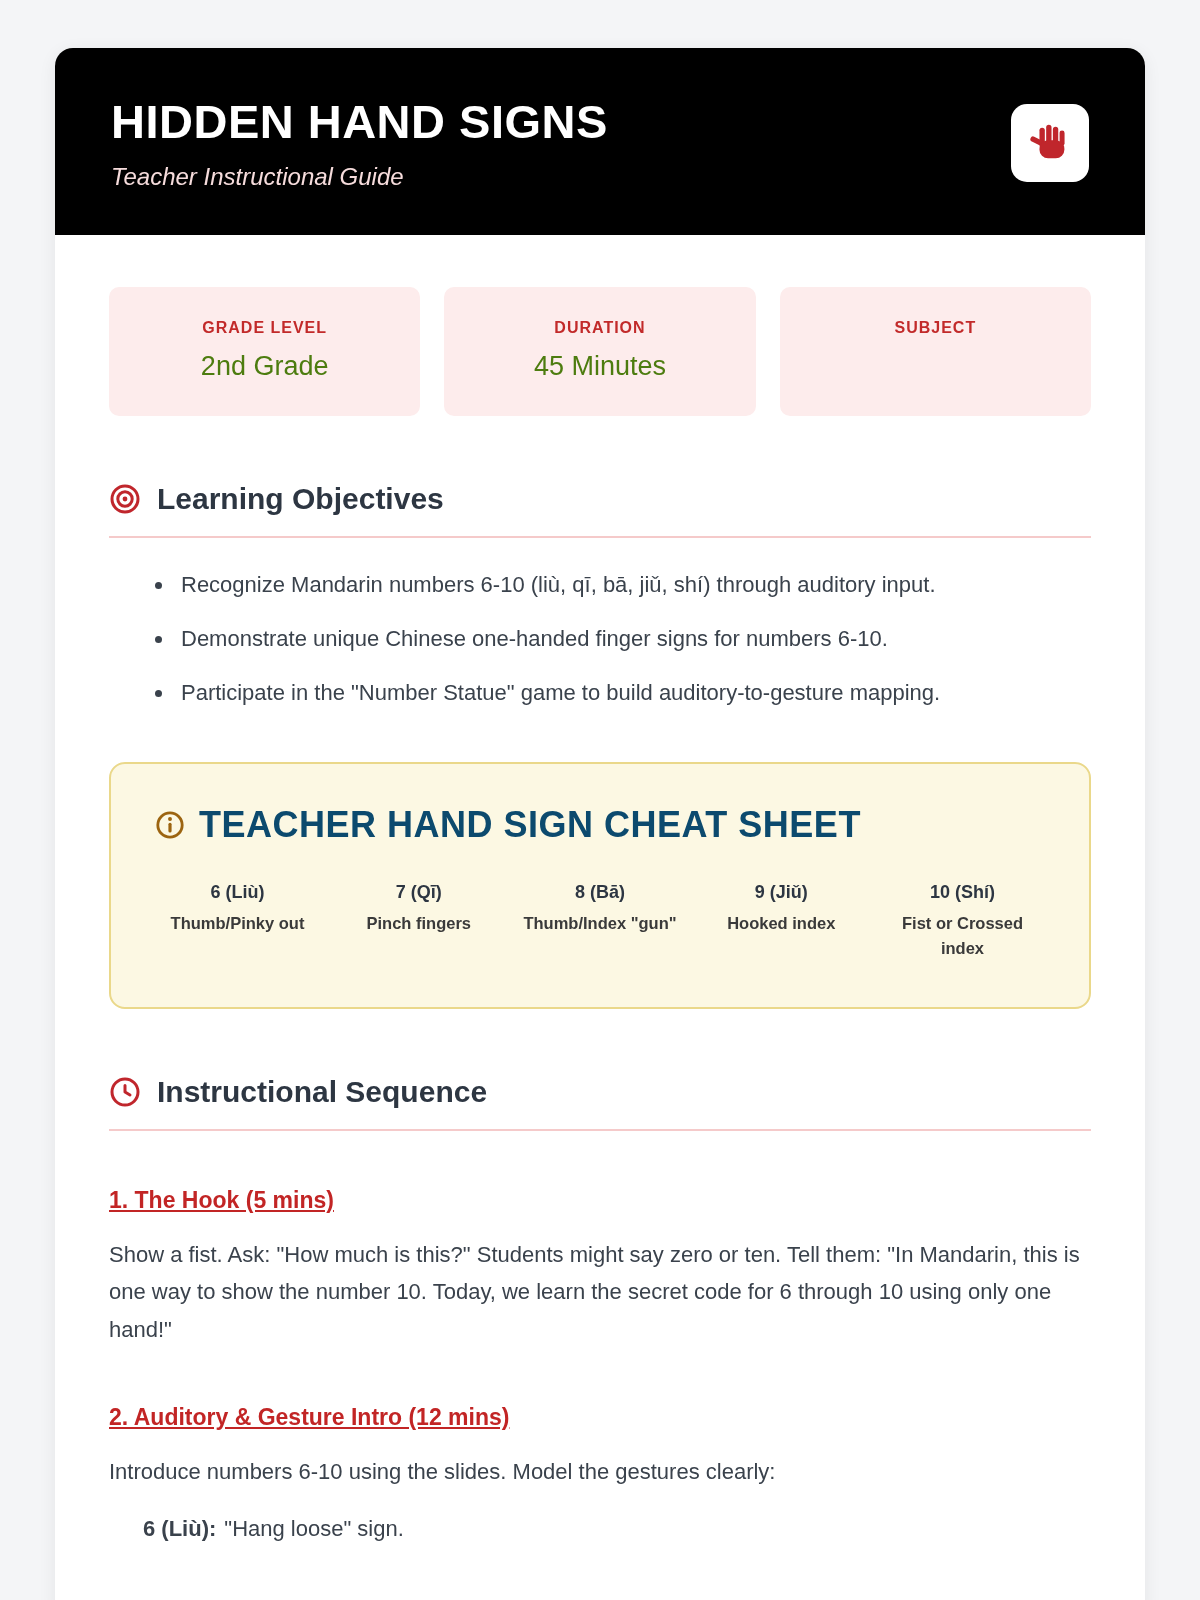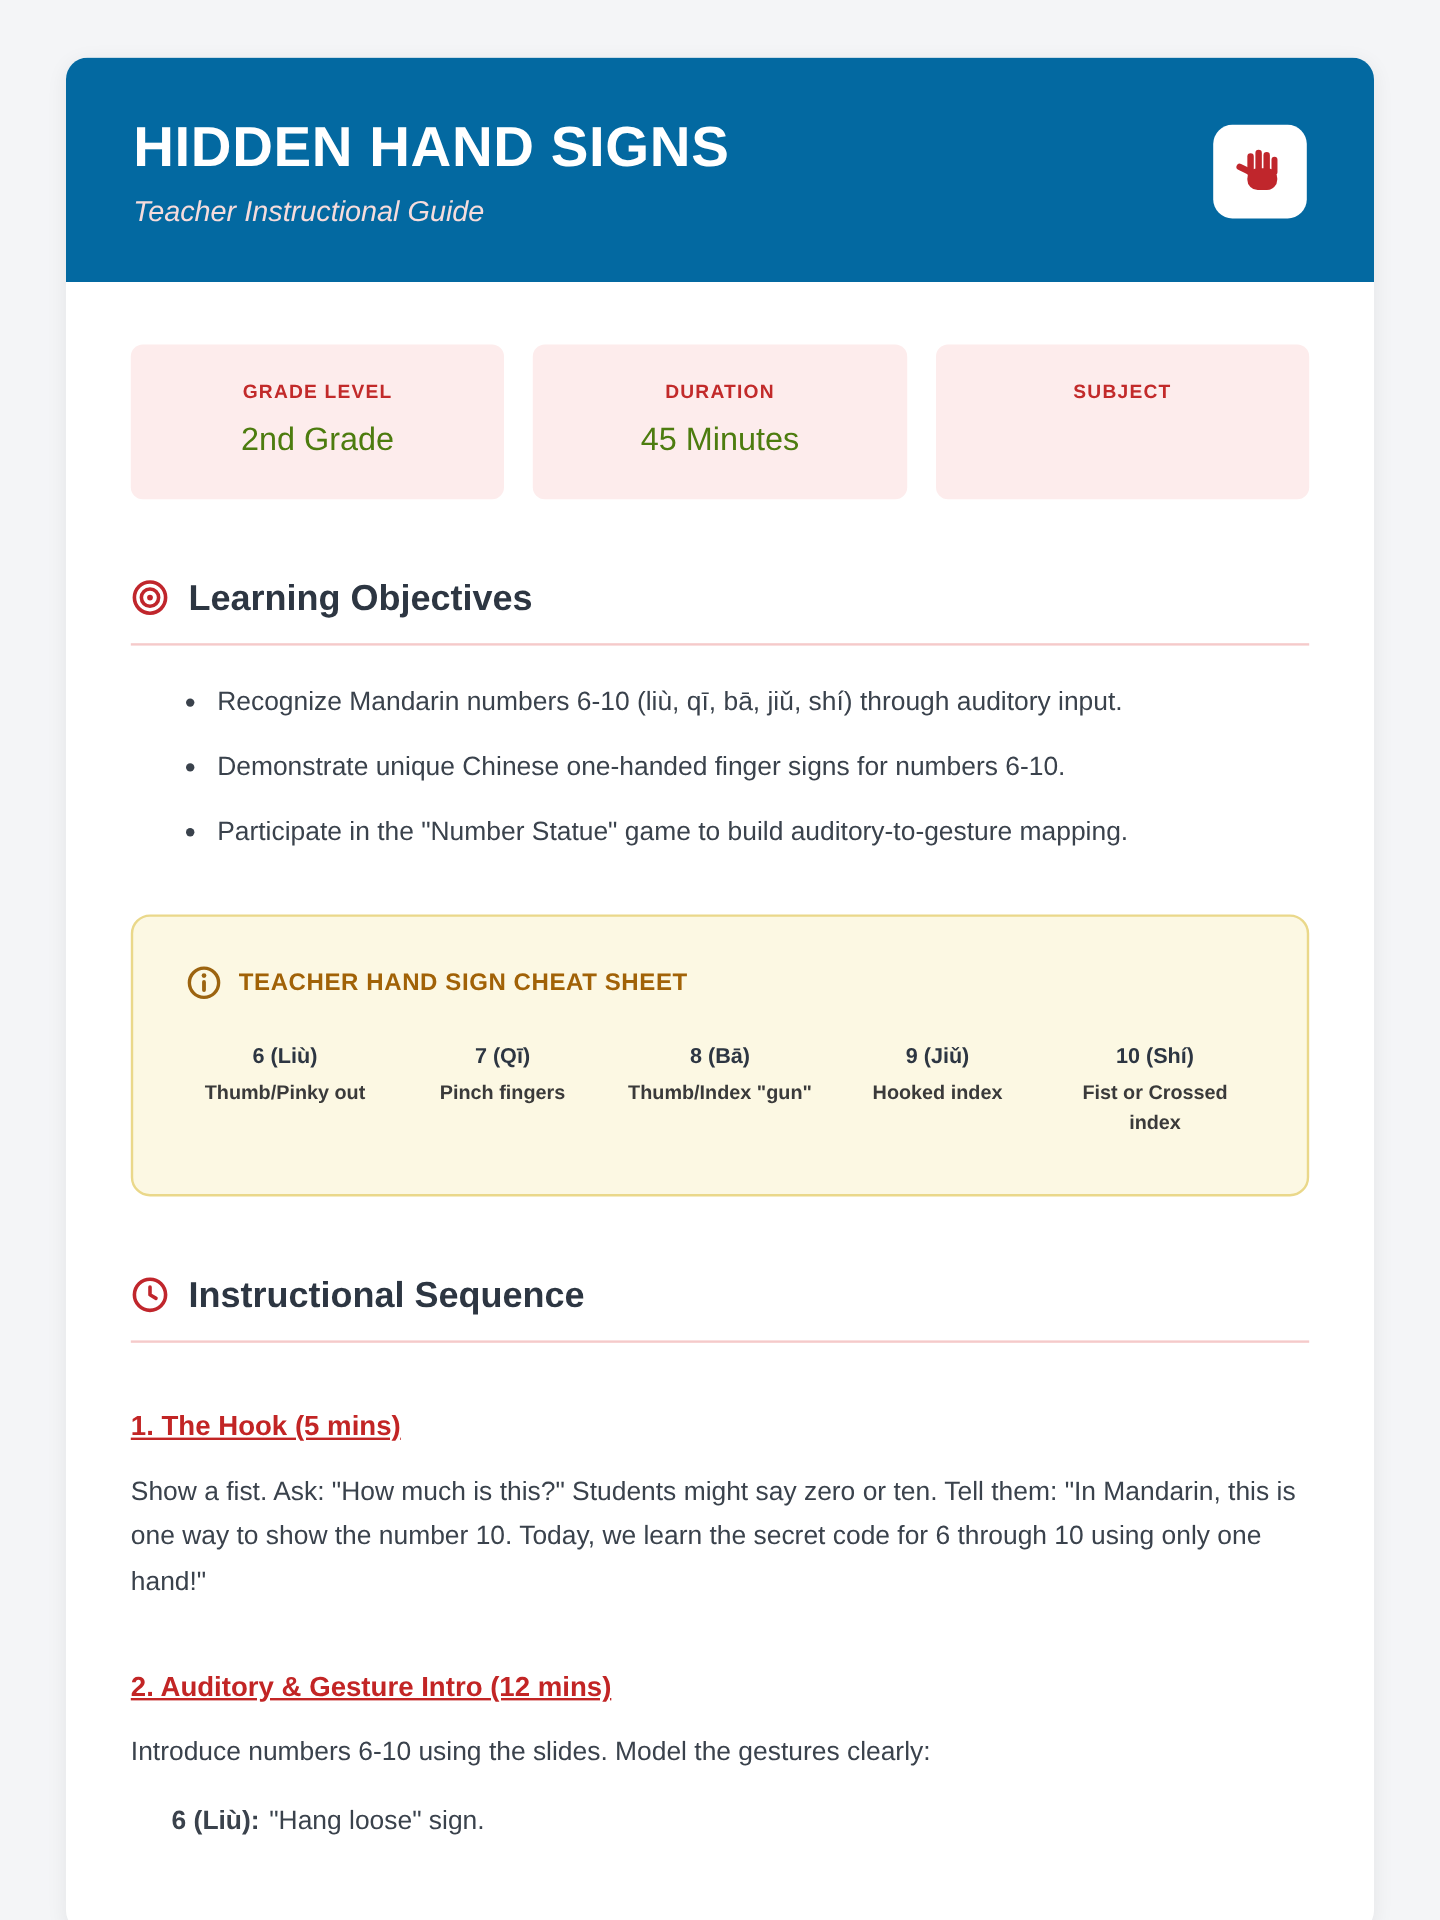--- a/index.html
+++ b/index.html
@@ -11,21 +11,21 @@
   .card {
     width: 1090px; margin: 48px auto 0;
     background: #ffffff;
     border-radius: 18px;
     box-shadow: 0 4px 18px rgba(0,0,0,0.07);
     overflow: hidden;
     min-height: 1552px;
   }
   
   .hdr {
-    background: #0369a1;
+    background: #000000;
     padding: 46px 56px 44px;
     display: flex; align-items: center; justify-content: space-between;
   }
   .hdr h1 {
     color: #ffffff; font-size: 47px; font-weight: 800; letter-spacing: 0.5px;
   }
   .hdr .subtitle {
     color: #f6dcdc; font-size: 24px; font-style: italic; margin-top: 14px;
   }
   .hand-badge {
@@ -38,36 +38,36 @@
   .meta-card {
     flex: 1; background: #fdecec; border-radius: 10px;
     padding: 32px 12px 34px; text-align: center;
   }
   .meta-label {
     color: #c22a2a; font-size: 16px; font-weight: 700; letter-spacing: 1px;
   }
   .meta-value { color: #4d7c0f; font-size: 27px; margin-top: 14px; }
   
   section.block { margin-top: 66px; }
-  .sec-head { display: flex; align-items: flex-start; gap: 16px; }
+  .sec-head { display: flex; align-items: center; gap: 16px; }
   .sec-head h2 { color: #2d3642; font-size: 30px; font-weight: 700; }
   .divider { border: none; border-top: 2px solid #f5caca; margin-top: 20px; }
   ul.bullets { margin: 30px 0 0 30px; }
   ul.bullets li {
     color: #3a424c; font-size: 22px; line-height: 1.55; margin-bottom: 20px;
     padding-left: 6px;
     margin-left: 36px;
   }
   
   .cheat {
     margin-top: 52px; background: #fcf8e3; border: 2px solid #ead88a;
     border-radius: 16px; padding: 40px 44px 46px;
   }
   .cheat-head { display: flex; align-items: center; gap: 14px; }
-  .cheat-head h3 { color: #a16207; font-size: 20px; font-weight: 700; letter-spacing: 0.5px; }
+  .cheat-head h3 { color: #0c4a6e; font-size: 36px; font-weight: 700; letter-spacing: 0.5px; }
   .cheat-grid {
     display: flex; justify-content: space-between; margin-top: 36px;
   }
   .cheat-entry { width: 165px; text-align: center; }
   .ce-title { color: #2d3642; font-size: 18px; font-weight: 700; }
   .ce-desc { color: #3a3a3a; font-size: 16.5px; font-weight: 700; margin-top: 8px; line-height: 1.5; }
   
   .step { margin-top: 56px; }
   .step-title {
     color: #c22525; font-size: 23px; font-weight: 700;

